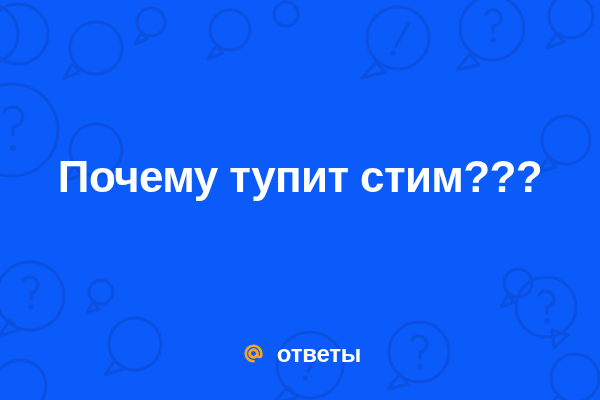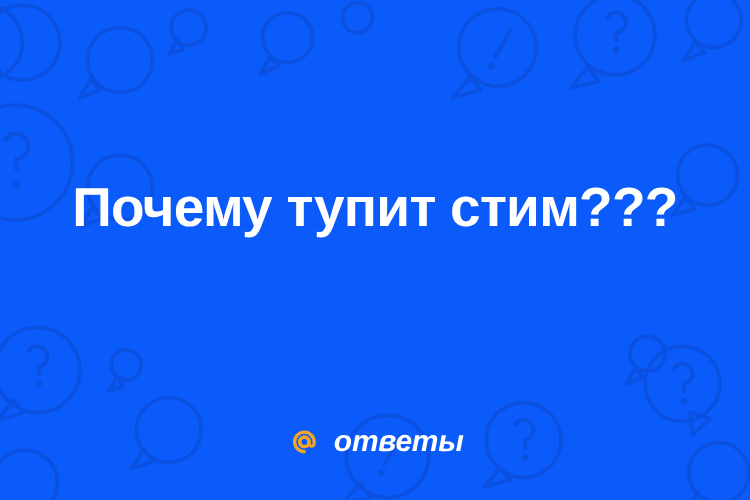--- a/index.html
+++ b/index.html
@@ -53,21 +53,21 @@
   .glyph-dot {
     fill: #0b50e0;
     stroke: none;
   }
 
   
   .title-wrap {
     position: absolute;
     left: 0;
     right: 0;
-    top: 2px;
+    top: 12px;
     height: 330px;
     display: flex;
     align-items: center;
     justify-content: center;
     padding: 0 40px;
     box-sizing: border-box;
   }
   .title {
     margin: 0;
     color: #ffffff;
@@ -83,21 +83,20 @@
   
   .logo {
     position: absolute;
     left: 0;
     right: 0;
     bottom: 32px;
     display: flex;
     align-items: center;
     justify-content: center;
     gap: 9px;
-    font-style: italic;
   }
   .logo-mark {
     width: 29px;
     height: 29px;
     display: block;
     flex: 0 0 auto;
   }
   .logo-text {
     color: #ffffff;
     font-family: "Liberation Sans", "DejaVu Sans", sans-serif;

